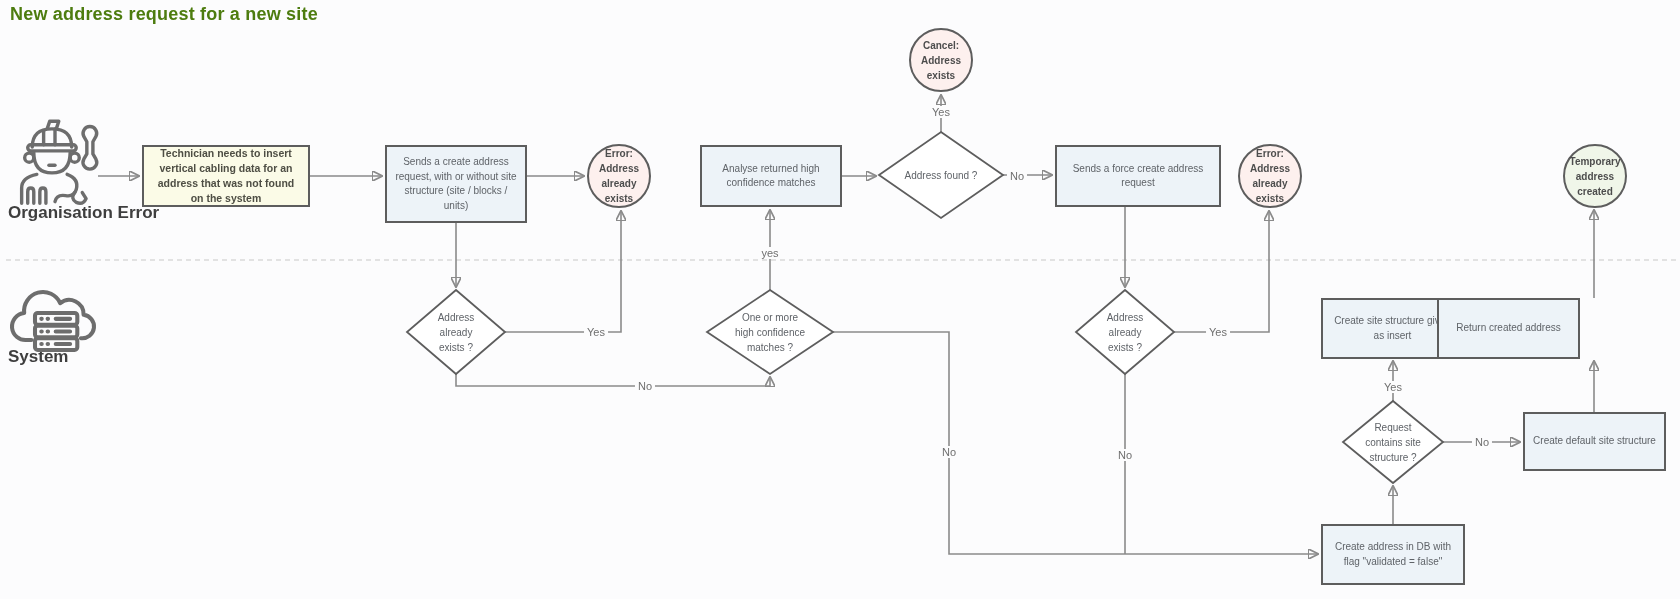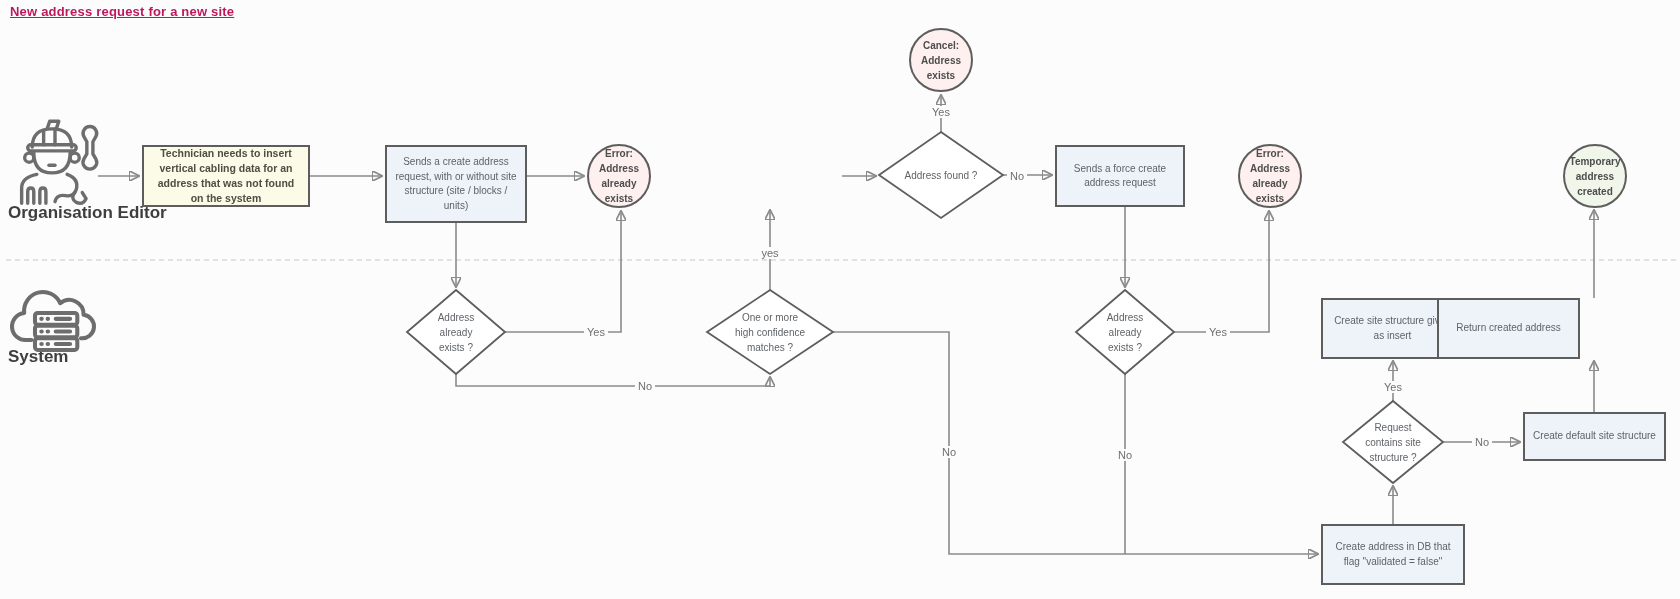--- a/index.html
+++ b/index.html
@@ -2,21 +2,21 @@
 <html style="--task-fill: #edf3f8; --highlight-fill: #fbfbe7; --error-fill: #fdf0ee; --success-fill: #f0f6e9; --border: #5d5d5d; --line: #8a8a8a; --text: #5f6368;"><head>
 <meta charset="utf-8">
 <style>
   * { margin:0; padding:0; box-sizing:border-box; }
   html,body { background:#ffffff; font-family:"Liberation Sans", sans-serif; }
   .canvas { position:relative; width:1680px; height:599px; background:#fcfcfd; overflow:hidden; }
   .wires { position:absolute; left:0; top:0; width:1680px; height:599px; }
   .wires path { fill:none; stroke:var(--line); stroke-width:1.6; }
   .wires polygon { fill:#ffffff; stroke:var(--border); stroke-width:1.8; }
   .wires .divider { stroke:#c7c7c7; stroke-width:1.2; stroke-dasharray:5 4; }
-  .title { position:absolute; left:10px; top:4px; font-size:13px; font-weight:bold; color:#be185d; letter-spacing:.2px;text-decoration:underline; }
+  .title { position:absolute; left:10px; top:4px; font-size:18px; font-weight:bold; color:#4d7c0f; letter-spacing:.2px; }
   .lane-label { position:absolute; font-size:17px; font-weight:bold; color:#3e3e3e; }
   .pbox { position:absolute; display:flex; align-items:center; justify-content:center; text-align:center;
           background:var(--task-fill); border:2px solid var(--border); color:var(--text);
           font-size:10px; line-height:1.45; padding:2px 7px; }
   .pbox.highlight { background:var(--highlight-fill); font-weight:bold; color:#4e4e44; font-size:10.5px; }
   .pcircle { position:absolute; width:64px; height:64px; border-radius:50%; border:2px solid var(--border);
              display:flex; align-items:center; justify-content:center; text-align:center;
              font-size:10px; font-weight:bold; color:#4d4d4d; line-height:1.5; white-space:pre-line; }
   .pcircle.error { background:var(--error-fill); }
   .pcircle.success { background:var(--success-fill); }
@@ -65,21 +65,21 @@
     <path d="M1594 298 V211" marker-end="url(#arr)"></path>
 
     <polygon points="456,290 505,332 456,374 407,332"></polygon>
     <polygon points="770,290 833,332 770,374 707,332"></polygon>
     <polygon points="1125,290 1174,332 1125,374 1076,332"></polygon>
     <polygon points="941,132 1003,175 941,218 879,175"></polygon>
     <polygon points="1393,401 1443,442 1393,483 1343,442"></polygon>
   </svg>
 
   <div class="title">New address request for a new site</div>
-  <div class="lane-label" style="left:8px; top:203px;">Organisation Editor</div>
+  <div class="lane-label" style="left:8px; top:203px;">Organisation Error</div>
   <div class="lane-label" style="left:8px; top:347px;">System</div>
 
   <div class="actor-icon" style="left:8px; top:118px; width:94px; height:90px;">
     <svg width="94" height="90" viewBox="0 0 124 114">
       <path d="M32 36 Q32 12 58 12 Q84 12 84 36"></path>
       <path d="M52 11 L55 2 L67 2 L64 11"></path>
       <rect class="sv" x="26" y="33" width="64" height="8" rx="4"></rect>
       <path d="M47 15 V33"></path>
       <path d="M62 12 V33"></path>
       <circle class="sv" cx="28" cy="50" r="6"></circle>
@@ -102,26 +102,27 @@
       <rect class="sv" x="30" y="48" width="47" height="13" rx="3" fill="#fcfcfd"></rect>
       <rect class="sv" x="30" y="62" width="47" height="13" rx="3" fill="#fcfcfd"></rect>
       <path d="M37 40.5 h.5 M44 40.5 h.5 M53 40.5 H69"></path>
       <path d="M37 54.5 h.5 M44 54.5 h.5 M53 54.5 H69"></path>
       <path d="M37 68.5 h.5 M44 68.5 h.5 M53 68.5 H69"></path>
     </svg>
   </div>
 
   <div class="pbox highlight" style="left:142px; top:145px; width:168px; height:62px;">Technician needs to insert vertical cabling data for an address that was not found on the system</div>
   <div class="pbox" style="left:385px; top:145px; width:142px; height:78px;">Sends a create address request, with or without site structure (site / blocks / units)</div>
-  <div class="pbox" style="left:1055px; top:145px; width:130px; height:62px;">Sends a force create address request</div>
+  <div class="pbox" style="left:700px; top:145px; width:142px; height:62px;">Analyse returned high confidence matches</div>
+  <div class="pbox" style="left:1055px; top:145px; width:166px; height:62px;">Sends a force create address request</div>
   <div class="pbox" style="left:1321px; top:298px; width:143px; height:61px; white-space:pre-line;">Create site structure given
 as insert</div>
   <div class="pbox" style="left:1437px; top:298px; width:143px; height:61px;">Return created address</div>
-  <div class="pbox" style="left:1523px; top:412px; width:143px; height:49px;">Create default site structure</div>
-  <div class="pbox" style="left:1321px; top:524px; width:144px; height:61px; white-space:pre-line;">Create address in DB that
+  <div class="pbox" style="left:1523px; top:412px; width:143px; height:59px;">Create default site structure</div>
+  <div class="pbox" style="left:1321px; top:524px; width:144px; height:61px; white-space:pre-line;">Create address in DB with
 flag "validated = false"</div>
 
   <div class="pcircle error" style="left:587px; top:144px;">Error:
 Address
 already exists</div>
   <div class="pcircle error" style="left:909px; top:28px;">Cancel:
 Address exists</div>
   <div class="pcircle error" style="left:1238px; top:144px;">Error:
 Address
 already exists</div>

